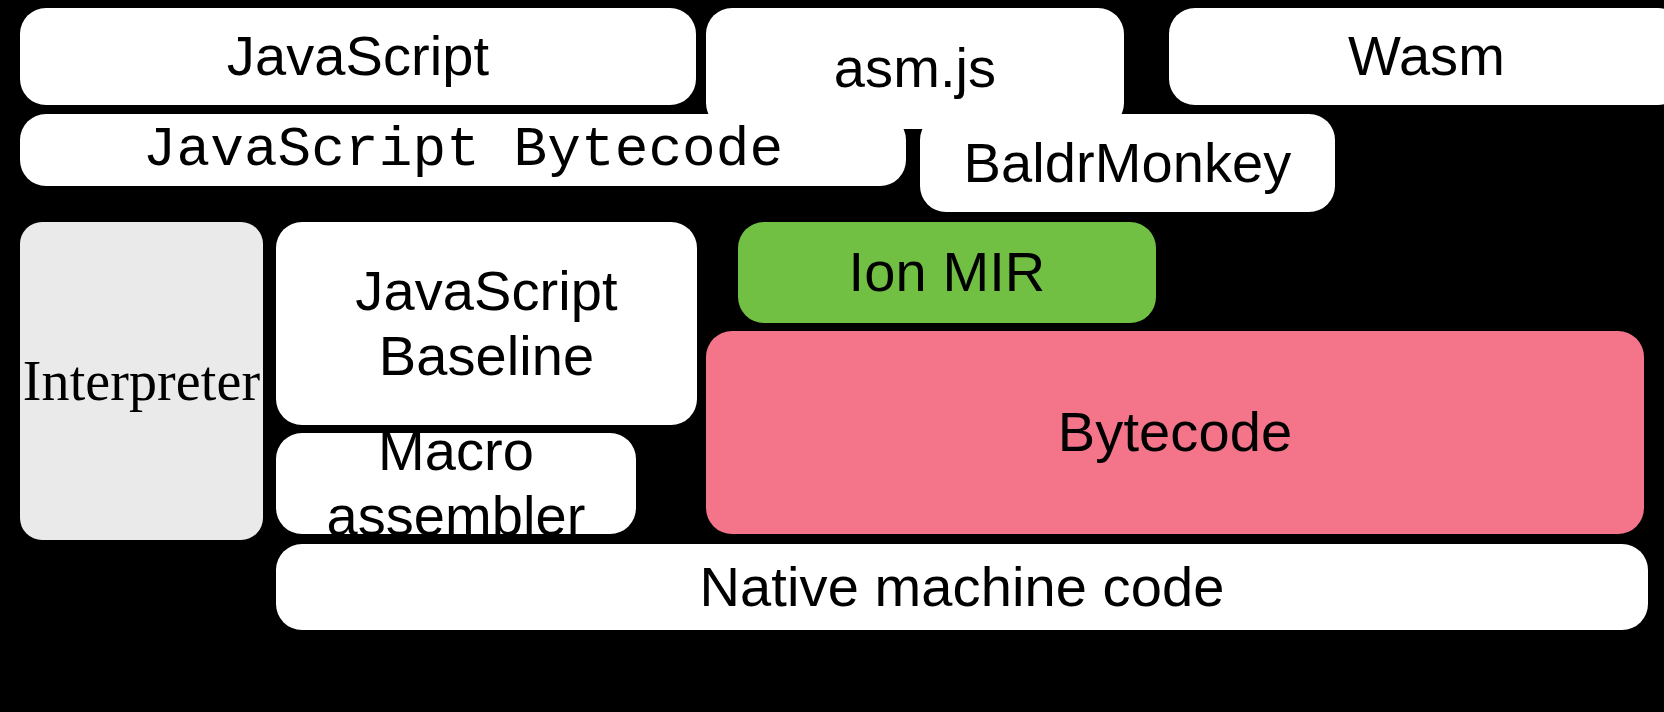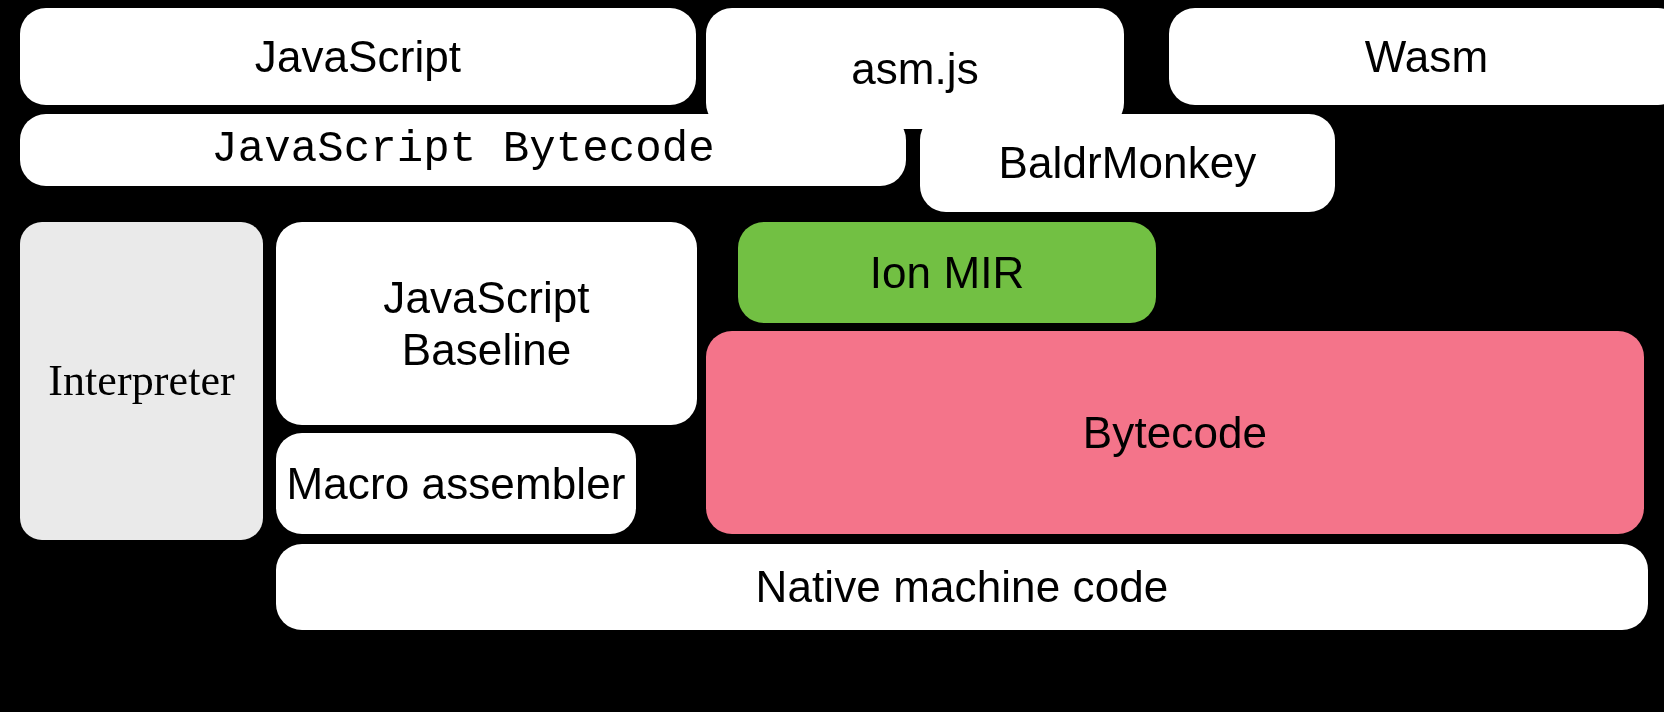--- a/index.html
+++ b/index.html
@@ -21,21 +21,21 @@
   .box {
     position: absolute;
     box-sizing: border-box;
     display: flex;
     align-items: center;
     justify-content: center;
     text-align: center;
     border-radius: 26px;
     color: #000000;
     font-family: "Liberation Sans", sans-serif;
-    font-size: 44px;
+    font-size: 56px;
     line-height: 1.16;
     font-weight: 400;
     letter-spacing: 0.1px;
     white-space: pre-line;
     padding: 0 10px;
   }
   .box.white  { background: #FFFFFF; }
   .box.grey   { background: #EAEAEA; font-family: Liberation Serif, serif; }
   .box.green  { background: #72C043; }
   .box.pink   { background: #F4748A; }

